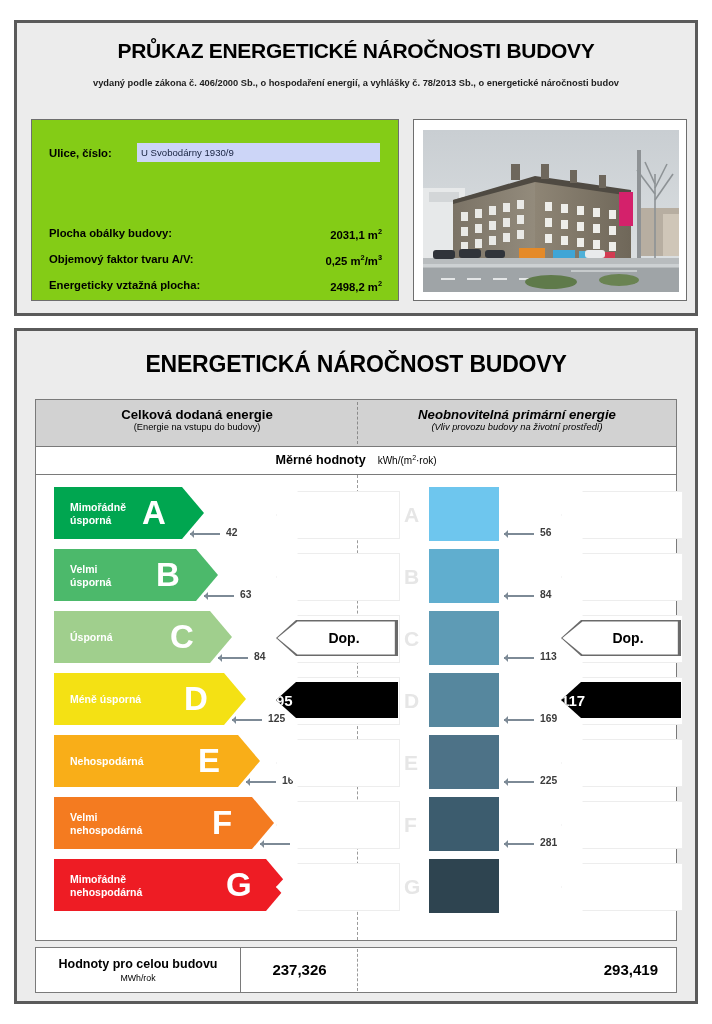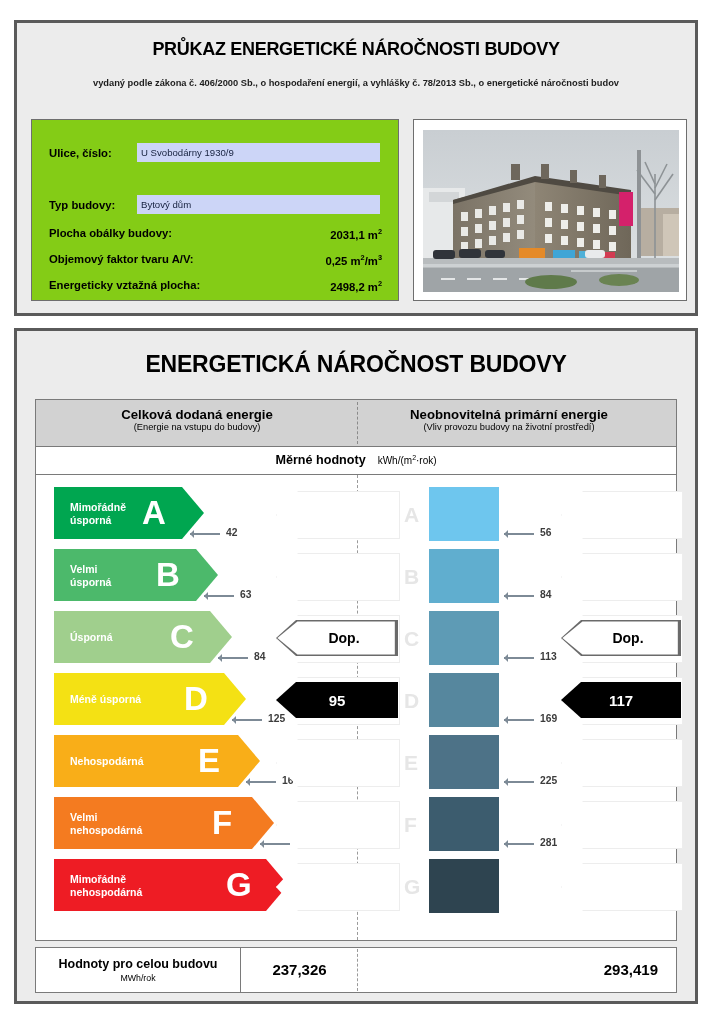--- a/index.html
+++ b/index.html
@@ -6,21 +6,21 @@
   body{width:712px;height:1024px;font-family:"Liberation Sans",sans-serif;color:#000;overflow:hidden;}
   #page{position:relative;width:712px;height:1024px;}
 
   
   .panel{position:absolute;background:#ececec;border:3px solid #5a5a5a;box-sizing:border-box;}
   #panel-top{left:14px;top:20px;width:684px;height:296px;}
   #panel-main{left:14px;top:328px;width:684px;height:676px;}
 
   
   .doc-title{position:absolute;left:0;right:0;top:16px;text-align:center;
-    font-size:18px;font-weight:bold;letter-spacing:-0.3px;}
+    font-size:21px;font-weight:bold;letter-spacing:-0.3px;}
   .doc-sub{position:absolute;left:0;right:0;top:55px;text-align:center;
     font-size:9.3px;font-weight:bold;color:#1d1d1d;}
 
   
   #infobox{position:absolute;left:14px;top:96px;width:368px;height:182px;
     background:#84cc16;border:1.5px solid #6e6e6e;box-sizing:border-box;}
   .inforow{position:absolute;left:0;width:100%;height:26px;}
   .infolabel{position:absolute;left:17px;top:5px;font-size:11.3px;font-weight:bold;white-space:nowrap;}
   .infoval-box{position:absolute;left:105px;top:1px;width:243px;height:19px;
     background:#ccd5f7;}
@@ -75,21 +75,21 @@
   
   .ghost{position:absolute;height:46px;border:1.2px solid #ededed;
     clip-path:polygon(22px 0, 100% 0, 100% 100%, 22px 100%, 0 50%);
     background:#fff;}
   .gletter{position:absolute;font-size:21px;font-weight:bold;color:#e6e6e6;line-height:21px;}
 
   
   .valarrow{position:absolute;height:36px;background:#000;
     clip-path:polygon(20px 0, 100% 0, 100% 100%, 20px 100%, 0 50%);}
   .valarrow span{position:absolute;left:0;right:0;top:50%;transform:translateY(-50%);
-    text-align:center;color:#fff;font-size:15px;font-weight:bold;}
+    color:#fff;font-size:15px;font-weight:bold;}
 
   
   .doparrow{position:absolute;height:36px;}
   .doparrow .outline{position:absolute;inset:0;
     clip-path:polygon(20px 0, 100% 0, 100% 100%, 20px 100%, 0 50%);
     background:#6a6a6a;}
   .doparrow .inner{position:absolute;left:1.4px;top:1.4px;right:3.2px;bottom:1.4px;
     clip-path:polygon(20px 0, 100% 0, 100% 100%, 20px 100%, 0 50%);
     background:#fff;}
   .doparrow span{position:absolute;left:14px;right:0;top:50%;transform:translateY(-50%);
@@ -118,26 +118,20 @@
 
   <div class="panel" id="panel-top">
     <div class="doc-title">PRŮKAZ ENERGETICKÉ NÁROČNOSTI BUDOVY</div>
     <div class="doc-sub">vydaný podle zákona č. 406/2000 Sb., o hospodaření energií, a vyhlášky č. 78/2013 Sb., o energetické náročnosti budov</div>
 
     <div id="infobox">
         <div class="inforow" style="top: 22px;">
           <div class="infolabel">Ulice, číslo:</div>
           <div class="infoval-box">
             <span>U Svobodárny 1930/9</span>
-          </div>
-        </div>
-        <div class="inforow" style="top: 74px;">
-          <div class="infolabel">Typ budovy:</div>
-          <div class="infoval-box">
-            <span>Bytový dům</span>
           </div>
         </div>
         <div class="inforow" style="top: 102px;">
           <div class="infolabel">Plocha obálky budovy:</div>
           <div class="infoval-num">2031,1 m<sup>2</sup></div>
         </div>
         <div class="inforow" style="top: 128px;">
           <div class="infolabel">Objemový faktor tvaru A/V:</div>
           <div class="infoval-num">0,25 m<sup>2</sup>/m<sup>3</sup></div>
         </div>
@@ -263,21 +257,21 @@
 
   <div class="panel" id="panel-main">
     <div class="main-title">ENERGETICKÁ NÁROČNOST BUDOVY</div>
 
     <div id="colhead">
       <div class="divider"></div>
     <div class="ch" style="left: 0px; width: 322px;">
           <div class="t1">Celková dodaná energie</div>
           <div class="t2">(Energie na vstupu do budovy)</div>
         </div>
-        <div class="ch" style="left: 314px; width: 318px;">
+        <div class="ch" style="left: 322px; width: 318px; font-style: italic;">
           <div class="t1">Neobnovitelná primární energie</div>
           <div class="t2">(Vliv provozu budovy na životní prostředí)</div>
         </div>
       </div>
 
     <div id="measurerow">
       <div class="mh">
         <b>Měrné hodnoty</b><i><span>kWh/(m</span><sup>2</sup><span>·rok)</span></i>
       </div>
     </div>

